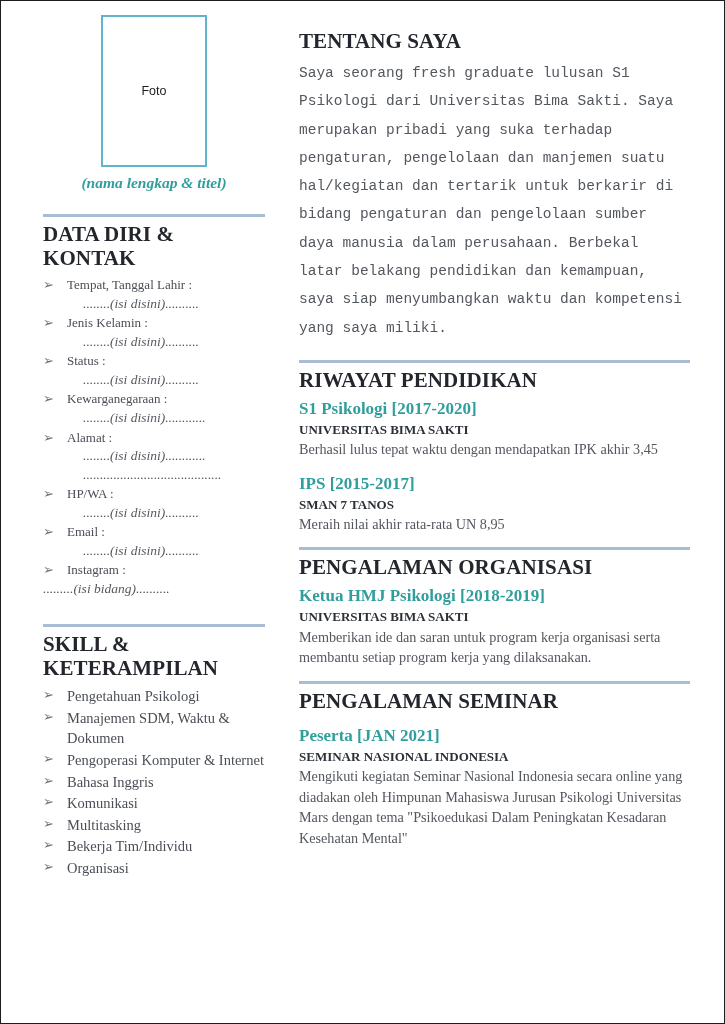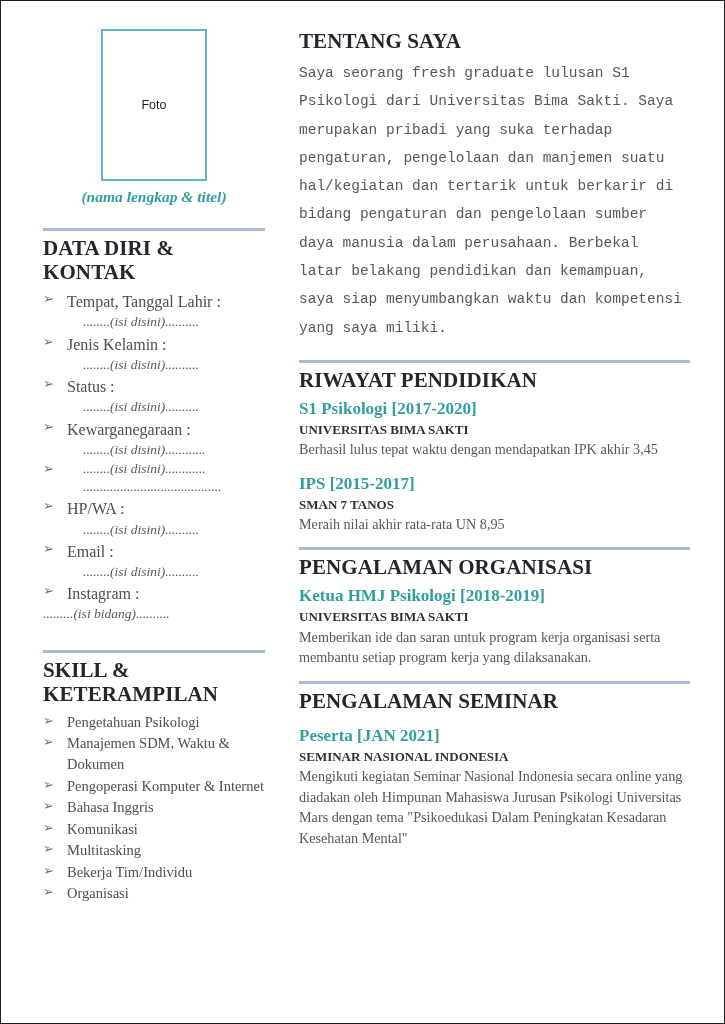--- a/index.html
+++ b/index.html
@@ -38,21 +38,20 @@
   .col-right {
     flex: 1 1 auto;
     padding: 0 16px 0 18px;
     box-sizing: border-box;
   }
 
   
   .photo-wrap {
     display: flex;
     justify-content: center;
-    margin-top: 14px;
   }
   .photo-box {
     width: 102px;
     height: 148px;
     border: 2.5px solid #5fb4cc;
     display: flex;
     align-items: center;
     justify-content: center;
     background: #fff;
   }
@@ -113,21 +112,21 @@
   }
   .arrow-bullet {
     position: absolute;
     left: 0;
     top: 0px;
     font-size: 13px;
     color: #6a6f78;
     line-height: 1.45;
   }
   .contact-label {
-    font-size: 16px;
+    font-size: 13px;
     color: #4a4e56;
     line-height: 1.45;
     display: block;
   }
   .fill-line {
     display: block;
     font-size: 13.5px;
     font-style: italic;
     color: #55595f;
     line-height: 1.35;
@@ -225,20 +224,21 @@
               <span class="contact-label">Status :</span>
               <span class="fill-line">........(isi disini)..........</span>
             </li>
             <li class="contact-item">
               <span class="arrow-bullet">➢</span>
               <span class="contact-label">Kewarganegaraan :</span>
               <span class="fill-line">........(isi disini)............</span>
             </li>
             <li class="contact-item">
               <span class="arrow-bullet">➢</span>
+              <span class="contact-label">Alamat :</span>
               <span class="fill-line">........(isi disini)............</span>
               <span class="fill-line cont">.........................................</span>
             </li>
             <li class="contact-item">
               <span class="arrow-bullet">➢</span>
               <span class="contact-label">HP/WA :</span>
               <span class="fill-line">........(isi disini)..........</span>
             </li>
             <li class="contact-item">
               <span class="arrow-bullet">➢</span>

